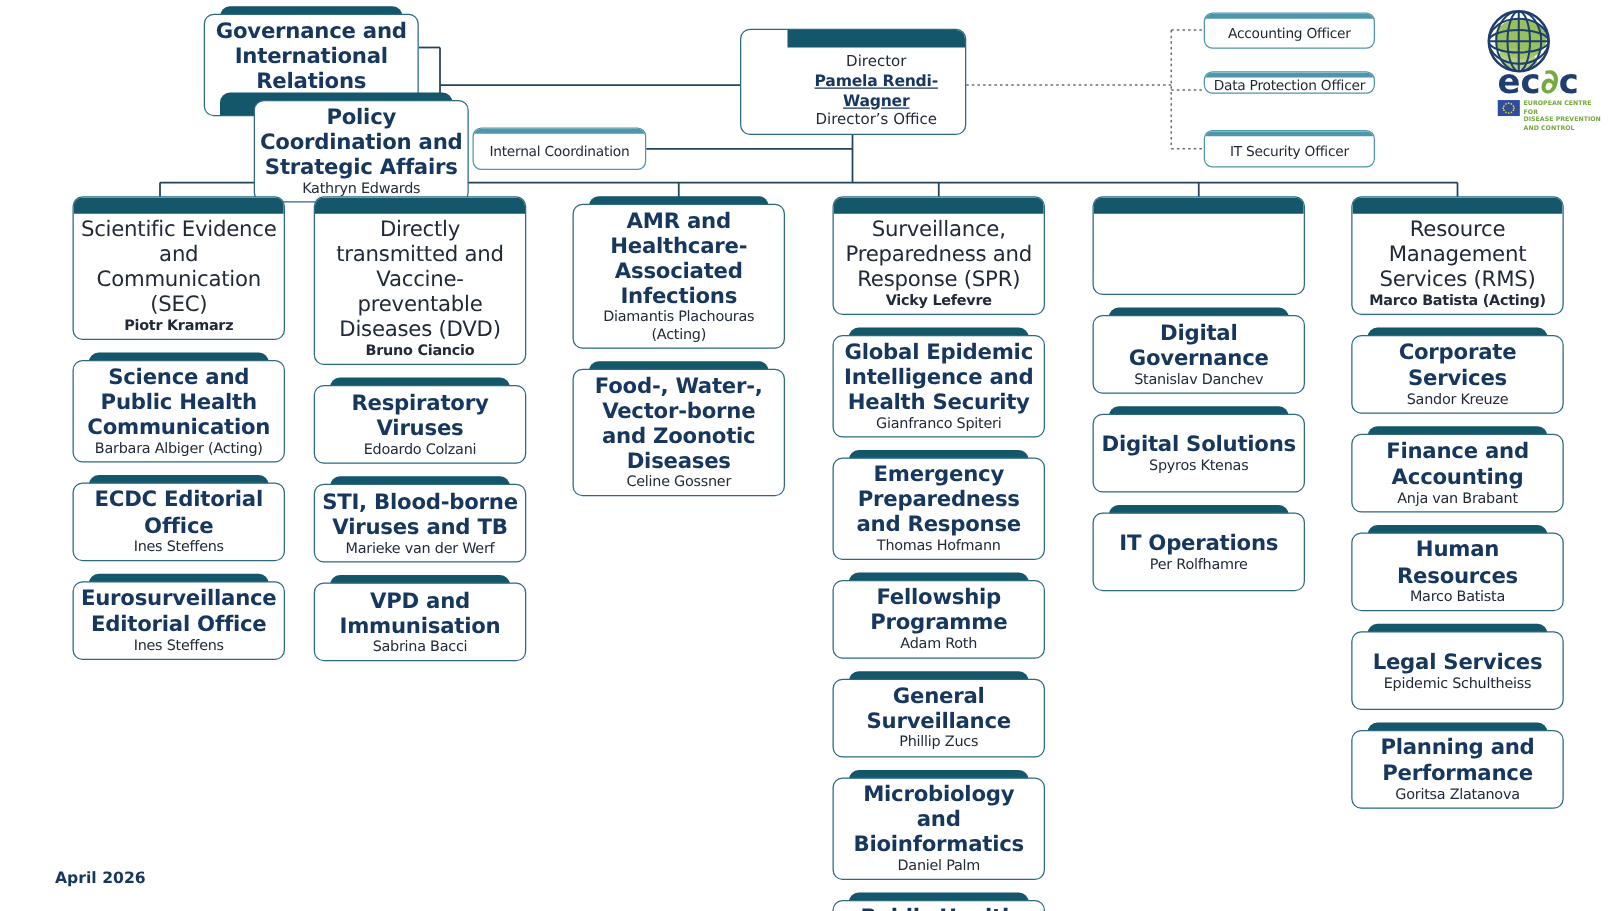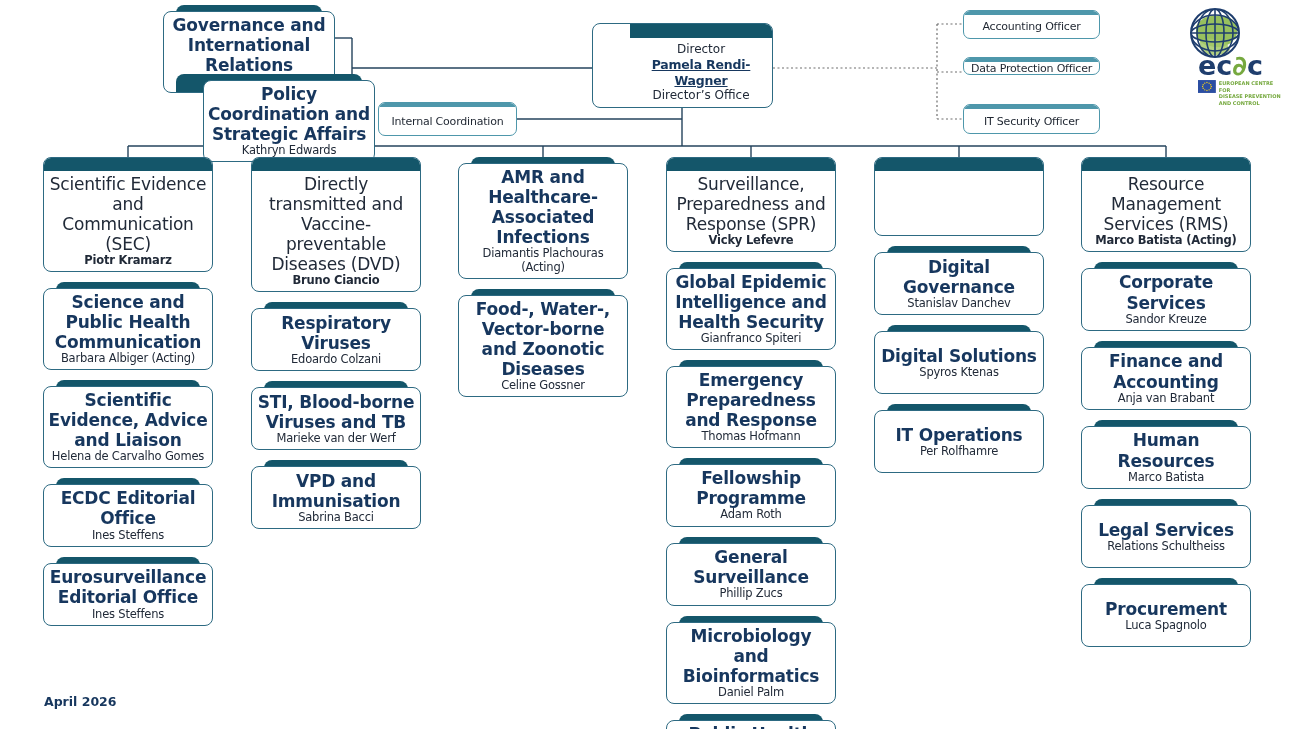--- a/index.html
+++ b/index.html
@@ -177,45 +177,38 @@
         </g>
       </svg>
       <div class="tag">
         <div>EUROPEAN CENTRE FOR</div>
         <div>DISEASE PREVENTION</div>
         <div>AND CONTROL</div>
       </div>
     </div>
   </div>
 
-  <div class="col" style="left:43px;">
+  <div class="col" style="left:58px;">
     <div class="hdr">
       <div class="band"></div>
       <div class="body">
         <div class="t-title">Scientific Evidence and Communication (SEC)</div>
         <div class="t-name t-bold">Piotr Kramarz</div>
       </div>
     </div>
     <div class="unit">
         <div class="tab"></div>
         <div class="ubox">
       <div class="t-title t-bold">Science and Public Health Communication</div>
       <div class="t-name">Barbara Albiger (Acting)</div>
         </div>
       </div>
     <div class="unit">
         <div class="tab"></div>
         <div class="ubox">
-      <div class="t-title t-bold">Scientific Evidence, Advice and Liaison</div>
-      <div class="t-name">Helena de Carvalho Gomes</div>
-        </div>
-      </div>
-    <div class="unit">
-        <div class="tab"></div>
-        <div class="ubox">
       <div class="t-title t-bold">ECDC Editorial Office</div>
       <div class="t-name">Ines Steffens</div>
         </div>
       </div>
     <div class="unit">
         <div class="tab"></div>
         <div class="ubox">
       <div class="t-title t-bold">Eurosurveillance Editorial Office</div>
       <div class="t-name">Ines Steffens</div>
         </div>
@@ -375,27 +368,27 @@
         <div class="tab"></div>
         <div class="ubox">
       <div class="t-title t-bold">Human Resources</div>
       <div class="t-name">Marco Batista</div>
         </div>
       </div>
     <div class="unit">
         <div class="tab"></div>
         <div class="ubox">
       <div class="t-title t-bold">Legal Services</div>
-      <div class="t-name">Relations Schultheiss</div>
-        </div>
-      </div>
-    <div class="unit">
-        <div class="tab"></div>
-        <div class="ubox">
-      <div class="t-title t-bold">Procurement</div>
-      <div class="t-name">Luca Spagnolo</div>
+      <div class="t-name">Epidemic Schultheiss</div>
+        </div>
+      </div>
+    <div class="unit">
+        <div class="tab"></div>
+        <div class="ubox">
+      <div class="t-title t-bold">Planning and Performance</div>
+      <div class="t-name">Goritsa Zlatanova</div>
         </div>
       </div>
   </div>
 
   <div class="date-label">April 2026</div>
 
 </div>
 
 </body></html>

